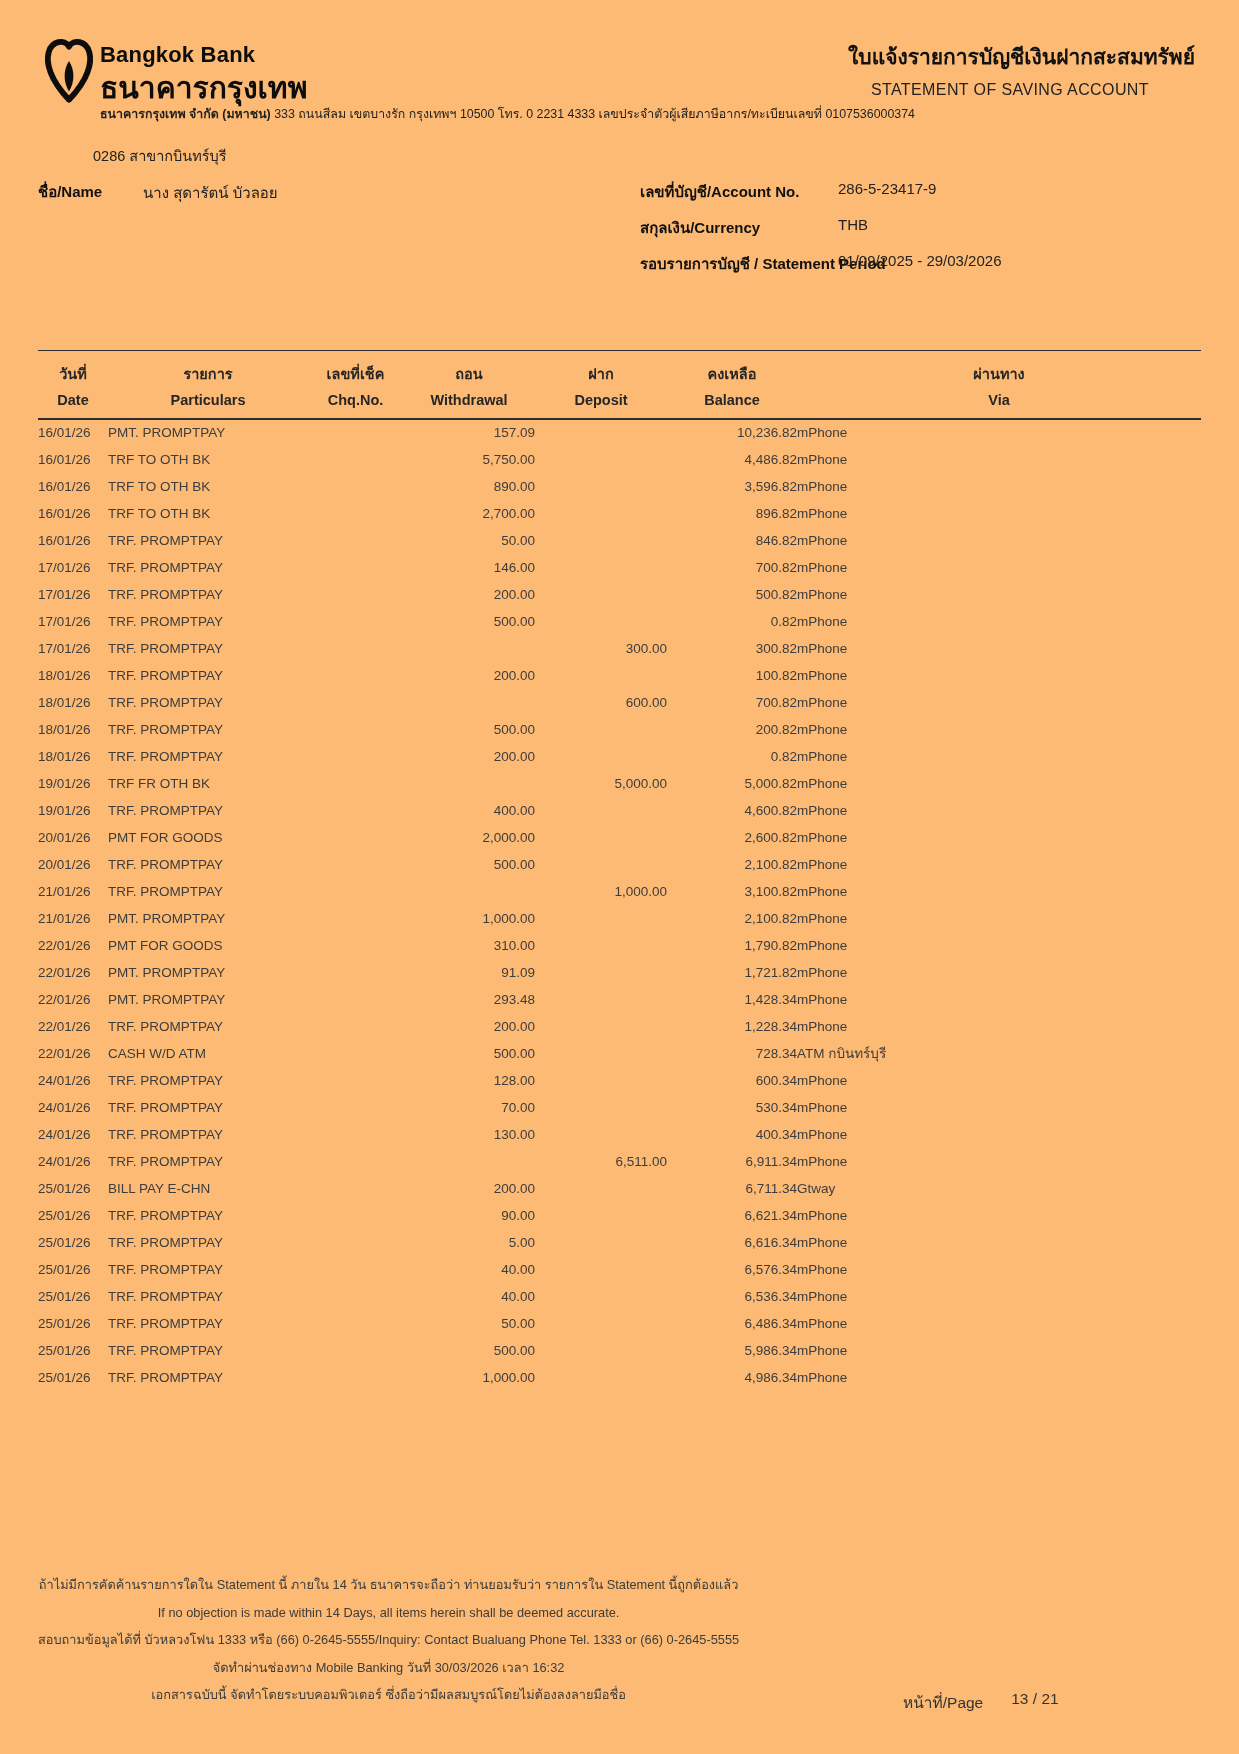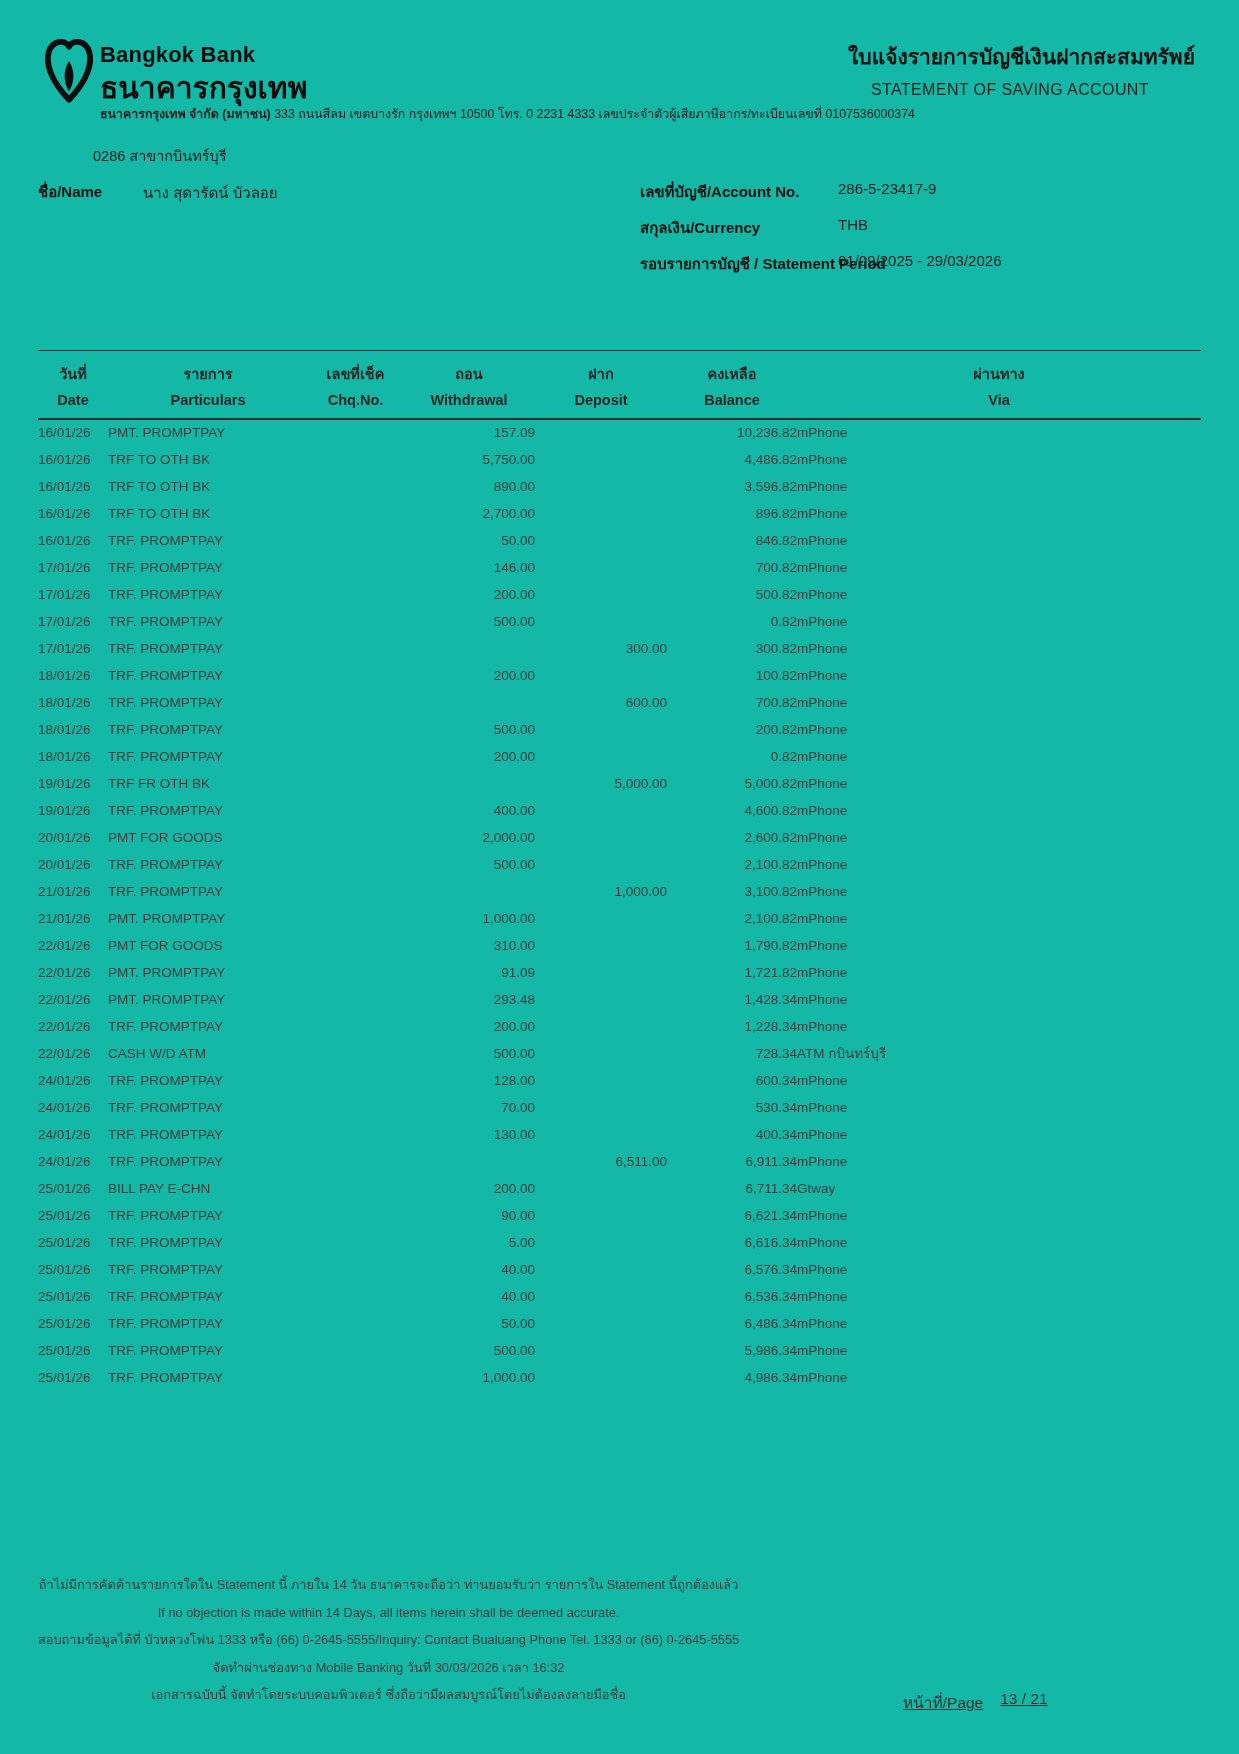--- a/index.html
+++ b/index.html
@@ -1,19 +1,19 @@
 <!DOCTYPE html>
 <html><head>
 <meta charset="utf-8">
 <style>
   html,body{margin:0;padding:0;background:#ffffff;}
   .page{
     position:relative;
     width:1239px;height:1754px;
-    background:#14b8a6;
+    background:#fdba74;
     font-family:"Liberation Sans","DejaVu Sans",sans-serif;
     color:#2b2b2b;
     overflow:hidden;
   }
   
   .logo{position:absolute;left:42px;top:36px;width:54px;height:68px;}
   .brand-en{position:absolute;left:100px;top:42px;font-size:22px;font-weight:700;color:#0d0d0d;letter-spacing:.2px;}
   .brand-th{position:absolute;left:100px;top:64px;font-size:30px;font-weight:700;color:#0d0d0d;}
   .doc-title{position:absolute;right:44px;top:40px;text-align:right;}
   .doc-title .th{font-size:21px;font-weight:700;color:#111;}
@@ -42,21 +42,21 @@
   .col2{width:95px;}  td.col2{text-align:center;}
   .col3{width:132px;} td.col3{text-align:right;padding-right:8px;}
   .col4{width:132px;} td.col4{text-align:right;padding-right:8px;}
   .col5{width:130px;} td.col5{text-align:right;padding-right:8px;}
   .col6{width:404px;} td.col6{text-align:left;padding-left:12px;}
   th.col0,th.col1,th.col2,th.col3,th.col4,th.col5{text-align:center;}
   th.col6{text-align:center;padding-right:110px;}
   
   .footer{position:absolute;left:38px;top:1578px;font-size:12.8px;color:#3c3c3c;line-height:14px;text-align:center;}
   .footer .line{margin-bottom:13.5px;white-space:nowrap;}
-  .page-num{position:absolute;left:903px;top:1690px;display:flex;gap:17px;font-size:15.5px;color:#333;text-decoration:underline;}
+  .page-num{position:absolute;left:903px;top:1690px;display:flex;gap:28px;font-size:15.5px;color:#333;}
 </style>
 </head>
 <body>
 
 <div class="page">
 
   <svg class="logo" viewBox="0 0 60 74" aria-hidden="true">
     <path d="M30 11 C 25 2, 11 5, 7.5 17 C 4 29, 9 48, 30 70 C 51 48, 56 29, 52.5 17 C 49 5, 35 2, 30 11 Z" fill="none" stroke="#0d0d0d" stroke-width="6.5" stroke-linejoin="round"></path>
     <path d="M30 27 C 23.5 37, 23.5 50, 30 61 C 36.5 50, 36.5 37, 30 27 Z" fill="#0d0d0d"></path>
   </svg>

